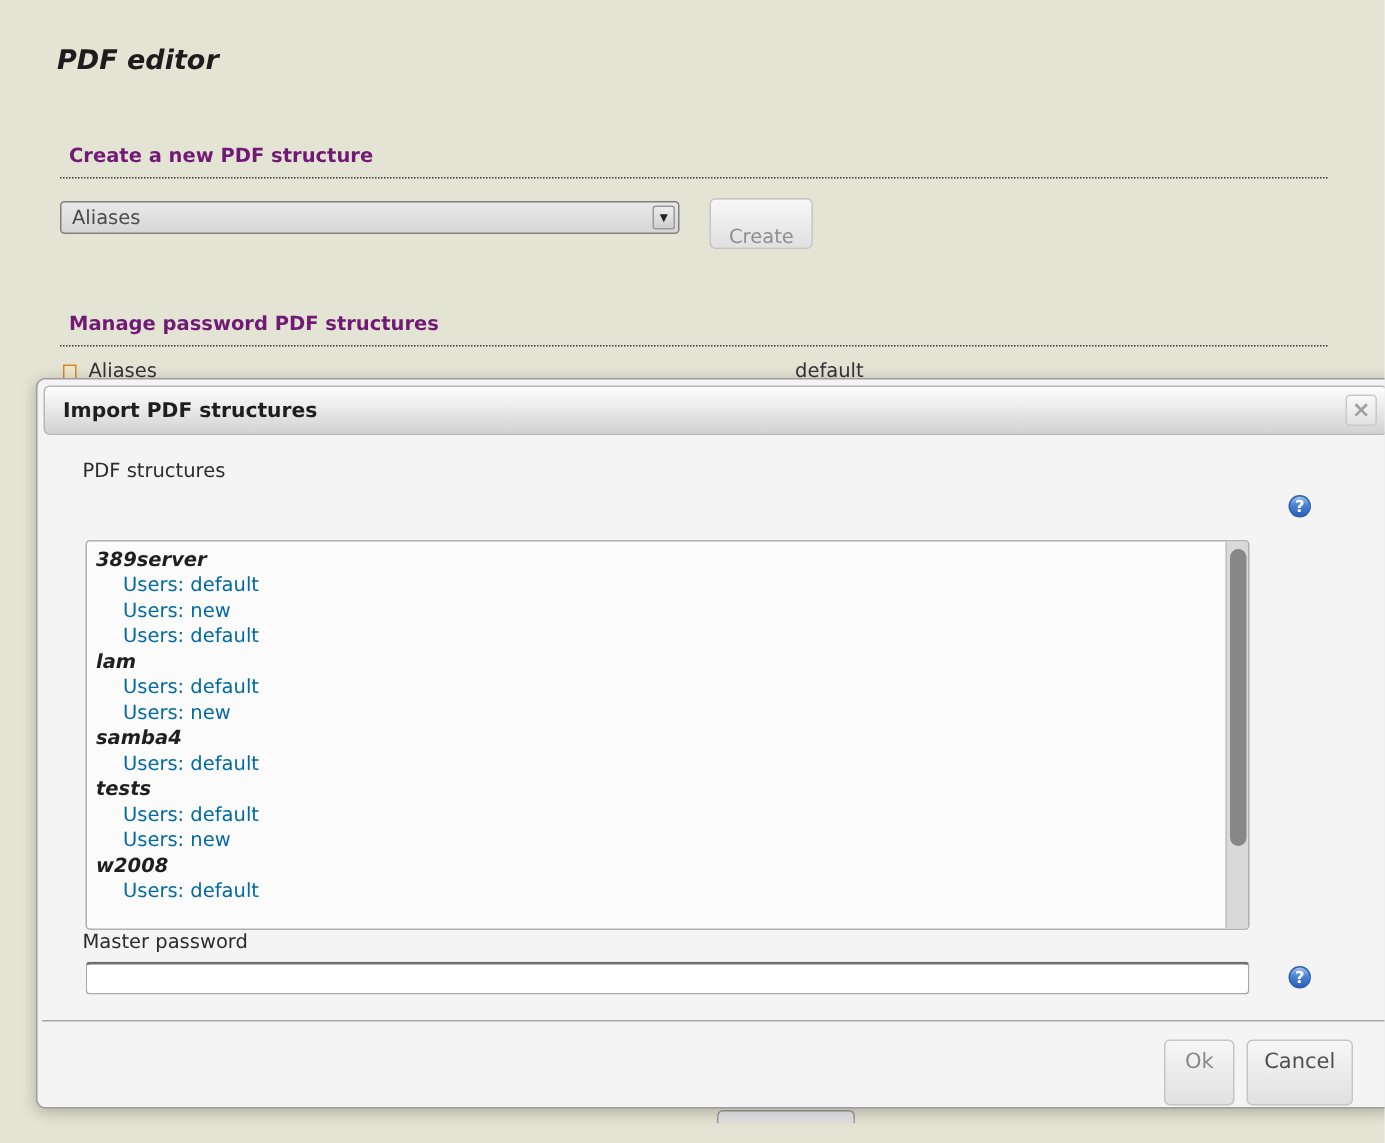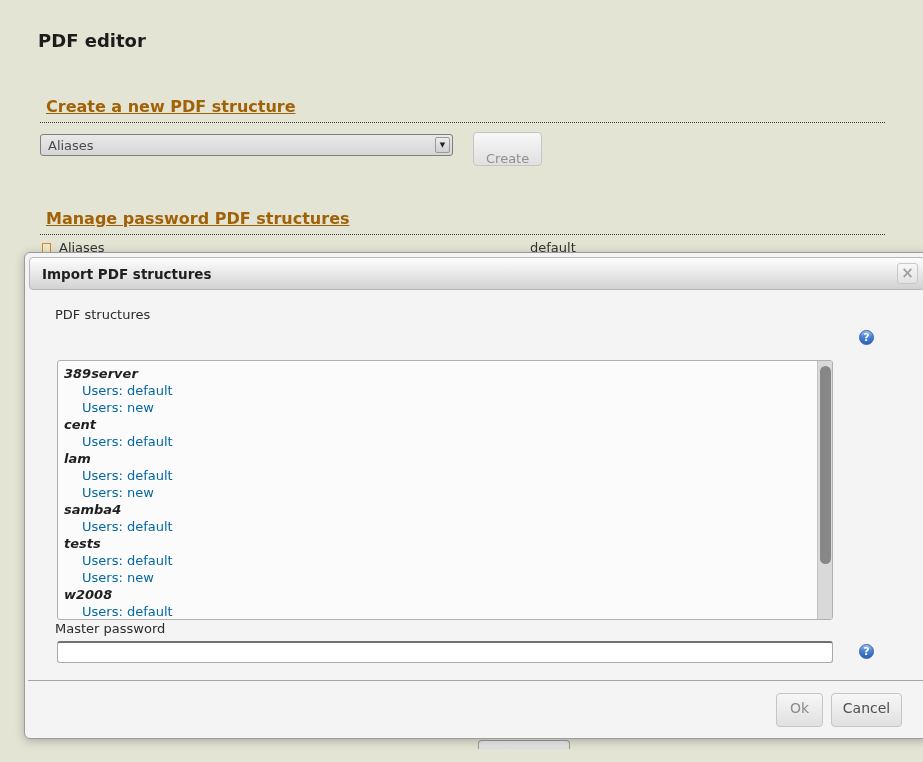--- a/index.html
+++ b/index.html
@@ -8,27 +8,27 @@
     position: relative;
     background: #e4e4d4;
     font-family: "DejaVu Sans", "Liberation Sans", sans-serif;
     color: #1c1c1c;
     overflow: hidden;
   }
 
   
   .page-title {
     position: absolute; left: 38px; top: 30px;
-    font-size: 18px; font-weight: bold; color: #1c1c1c;
+    font-size: 18px; font-weight: bold; color: #1c1c1c; font-style: italic;
   }
   .section-heading {
     position: absolute; left: 40px; width: 845px;
     border-bottom: 1px dotted #3a3a3a;
     padding: 0 0 6px 6px;
-    font-size: 16px; font-weight: bold; color: #a16207; text-decoration: underline;
+    font-size: 13px; font-weight: bold; color: #701a75;
   }
   #sec-create { top: 97px; }
   #sec-manage { top: 209px; }
 
   .fake-select {
     position: absolute; left: 40px; top: 134px;
     width: 413px; height: 22px;
     background: linear-gradient(180deg, #e9e9e9 0%, #d6d6d6 100%);
     border: 1px solid #7f7f7f; border-radius: 3px;
     cursor: default;
@@ -150,21 +150,21 @@
     border-radius: 3px;
     font-size: 13px; padding: 0 5px;
     font-family: "DejaVu Sans", "Liberation Sans", sans-serif;
   }
 
   .dialog-buttonpane {
     position: absolute; left: 3px; right: 3px; bottom: 0; height: 58px;
     border-top: 1px solid #a6a6a6;
   }
   .dialog-buttonpane .btn {
-    position: absolute; top: 12px; height: 34px;
+    position: absolute; top: 12px; height: 44px;
     font-size: 14px; line-height: 28px;
   }
   #ok-btn     { right: 103px; width: 47px; color: #8a8a8a; }
   #cancel-btn { right: 24px;  width: 71px; color: #4f4f4f; }
 </style>
 </head>
 <body>
 
 <div class="page-title">PDF editor</div>
 
@@ -194,21 +194,20 @@
 
   <div class="field-label" id="lbl-structures">PDF structures</div>
 
   <div class="listbox">
     <div class="scrollbar-track">
       <div class="scrollbar-thumb"></div>
     </div>
   <div class="list-group">389server</div>
       <div class="list-entry">Users: default</div>
       <div class="list-entry">Users: new</div>
-      <div class="list-group">cent</div>
       <div class="list-entry">Users: default</div>
       <div class="list-group">lam</div>
       <div class="list-entry">Users: default</div>
       <div class="list-entry">Users: new</div>
       <div class="list-group">samba4</div>
       <div class="list-entry">Users: default</div>
       <div class="list-group">tests</div>
       <div class="list-entry">Users: default</div>
       <div class="list-entry">Users: new</div>
       <div class="list-group">w2008</div>

